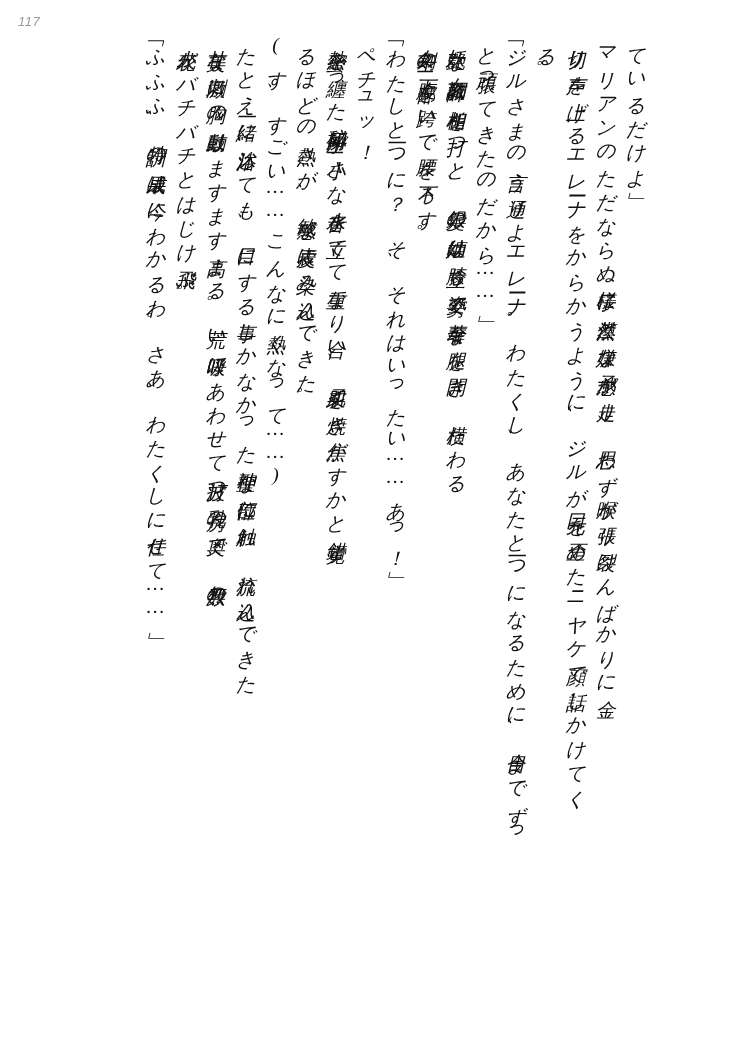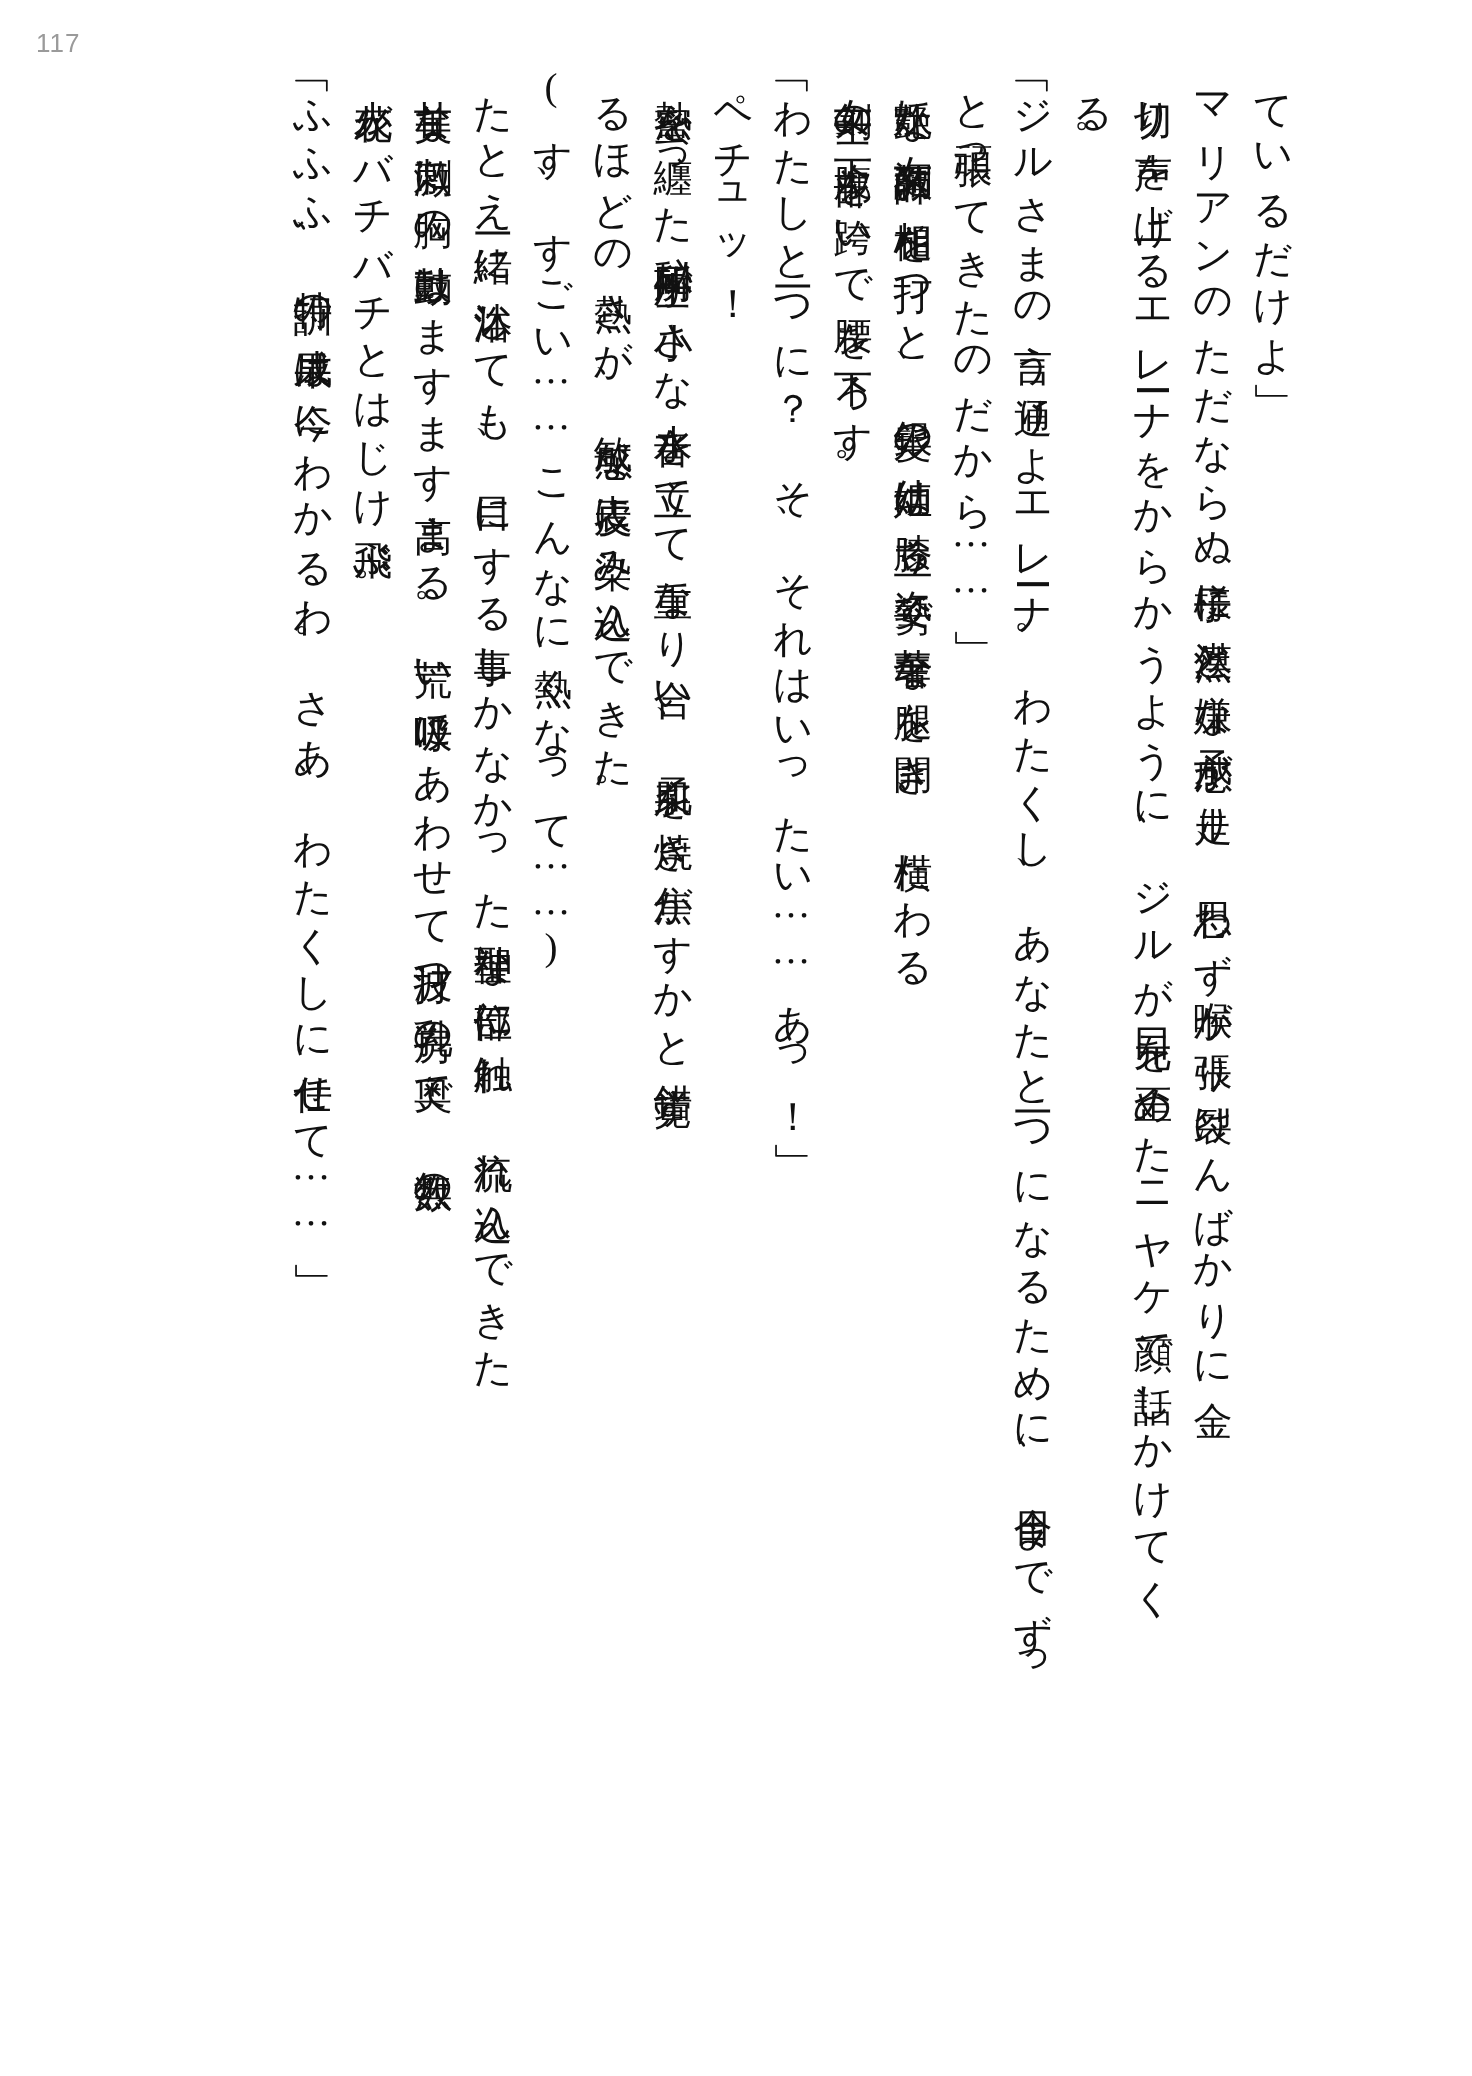--- a/index.html
+++ b/index.html
@@ -10,20 +10,21 @@
   body {
     font-family: "Liberation Serif", "DejaVu Serif", serif;
   }
   .page {
     position: relative;
     width: 678px;
     height: 1038px;
     background: #ffffff;
     overflow: hidden;
     box-sizing: border-box;
+    font-style: italic;
   }
   .page-number {
     position: absolute;
     top: 14px;
     left: 18px;
     font-size: 13px;
     color: #9a9a9a;
     letter-spacing: 0.5px;
     font-family: "Liberation Sans", sans-serif;
   }

